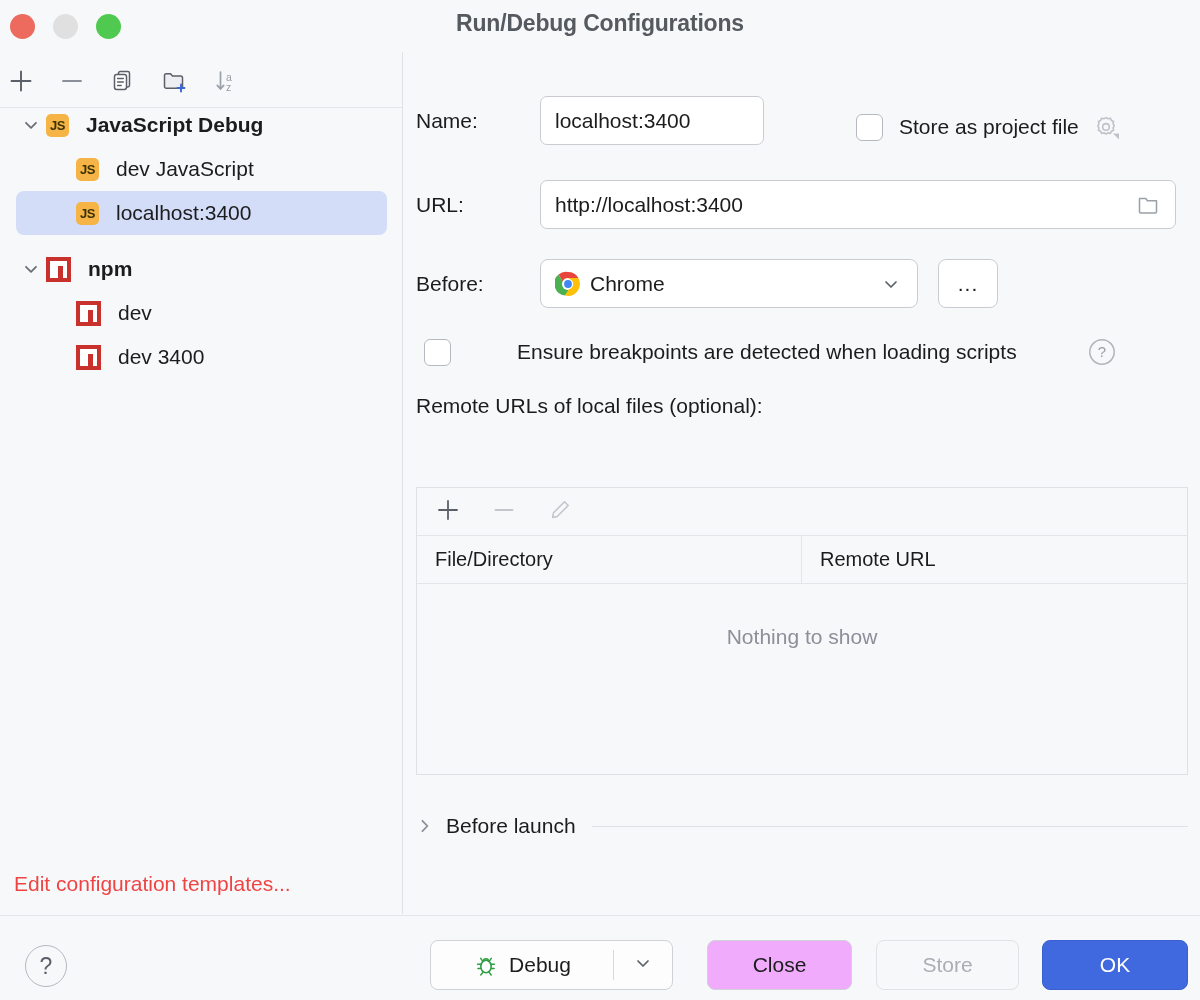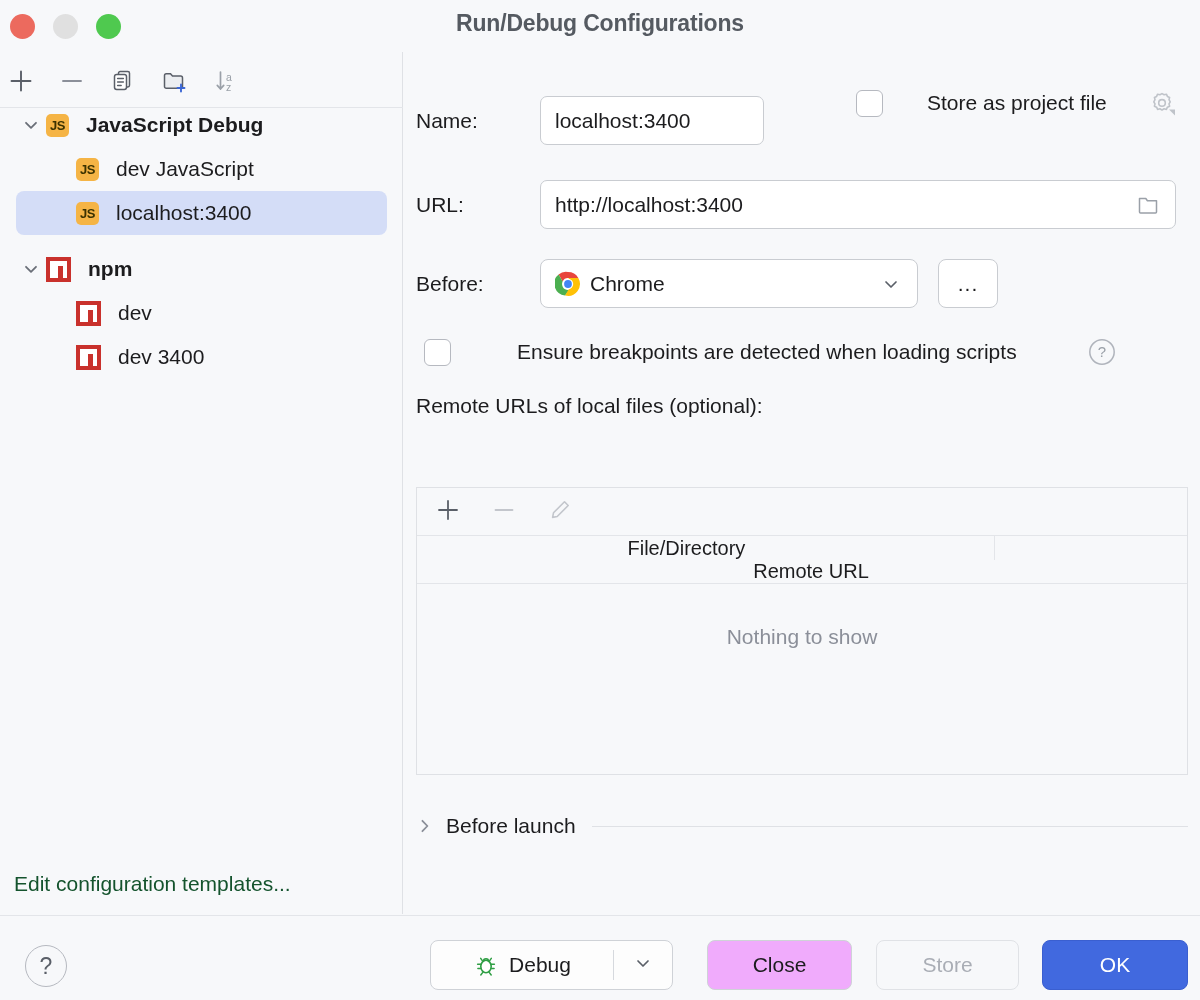--- a/index.html
+++ b/index.html
@@ -73,21 +73,21 @@
   .npm-badge::after {
     content: ""; position: absolute; left: 12px; top: 9px;
     width: 5px; height: 12px; background: #c9312c;
   }
   .tree-label { font-size: 21px; color: #1c1c1e; margin-left: 17px; white-space: nowrap; }
   .tree-label.bold { font-weight: bold; }
   .indent-child { padding-left: 60px; }
 
   .edit-templates {
     position: absolute; left: 14px; bottom: 18px;
-    font-size: 21px; color: #14532d; cursor: pointer; white-space: nowrap;
+    font-size: 21px; color: #ef4444; cursor: pointer; white-space: nowrap;
   }
 
   
   .right-panel {
     position: absolute; left: 404px; top: 52px; width: 796px; height: 862px;
     background: #f7f8fa;
   }
 
   .form-row { position: absolute; display: flex; align-items: center; }
   .field-label { font-size: 21px; color: #1c1c1e; }
@@ -123,21 +123,21 @@
   .table-box {
     position: absolute; left: 12px; top: 435px; width: 772px; height: 288px;
     border: 1px solid #dfe1e5; background: #f7f8fa;
   }
   .table-toolbar {
     height: 48px; border-bottom: 1px solid #e3e5e9; display: flex;
     align-items: center; padding-left: 18px; gap: 30px;
   }
   .tt-btn { width: 26px; height: 26px; display: flex; align-items: center; justify-content: center; }
   .table-head {
-    height: 48px; border-bottom: 1px solid #e3e5e9; display: flex; align-items: center; flex-direction: column;
+    height: 48px; border-bottom: 1px solid #e3e5e9; display: flex; align-items: center;
   }
   .th {
     font-size: 20px; color: #1c1c1e; padding-left: 18px; height: 100%;
     display: flex; align-items: center;
   }
   .th.col1 { width: 385px; border-right: 1px solid #e3e5e9; }
   .th.col2 { flex: 1; }
   .table-body {
     height: 188px; display: flex; align-items: flex-start; justify-content: center;
     padding-top: 41px;
@@ -285,21 +285,21 @@
     <div class="edit-templates">Edit configuration templates...</div>
   </div>
 
   <div class="right-panel">
 
     <div class="form-row" style="left:12px; top:44px;">
       <span class="field-label" style="width:124px;">Name:</span>
       <span class="txt-input" style="width:224px;">localhost:3400</span>
     </div>
 
-    <div class="form-row" style="left:452px; top:36px;gap:28px;">
+    <div class="form-row" style="left:452px; top:60px;">
       <span class="checkbox"></span>
       <span class="field-label" style="margin-left:16px;">Store as project file</span>
       <span style="margin-left:12px; position:relative; display:flex;">
         <svg width="30" height="30" viewBox="0 0 30 30">
           <path d="M15 5.6l2.1 1.2 2.3-.6 1 2.2 2.2 1-.6 2.3 1.2 2.1-1.2 2.1.6 2.3-2.2 1-1 2.2-2.3-.6-2.1 1.2-2.1-1.2-2.3.6-1-2.2-2.2-1 .6-2.3-1.2-2.1 1.2-2.1-.6-2.3 2.2-1 1-2.2 2.3.6z" fill="none" stroke="#bfc3c9" stroke-width="1.6" stroke-linejoin="round"></path>
           <circle cx="15" cy="14.9" r="3.3" fill="none" stroke="#bfc3c9" stroke-width="1.6"></circle>
           <path d="M22 21.5h6v6z" fill="#bfc3c9"></path>
         </svg>
       </span>
     </div>

